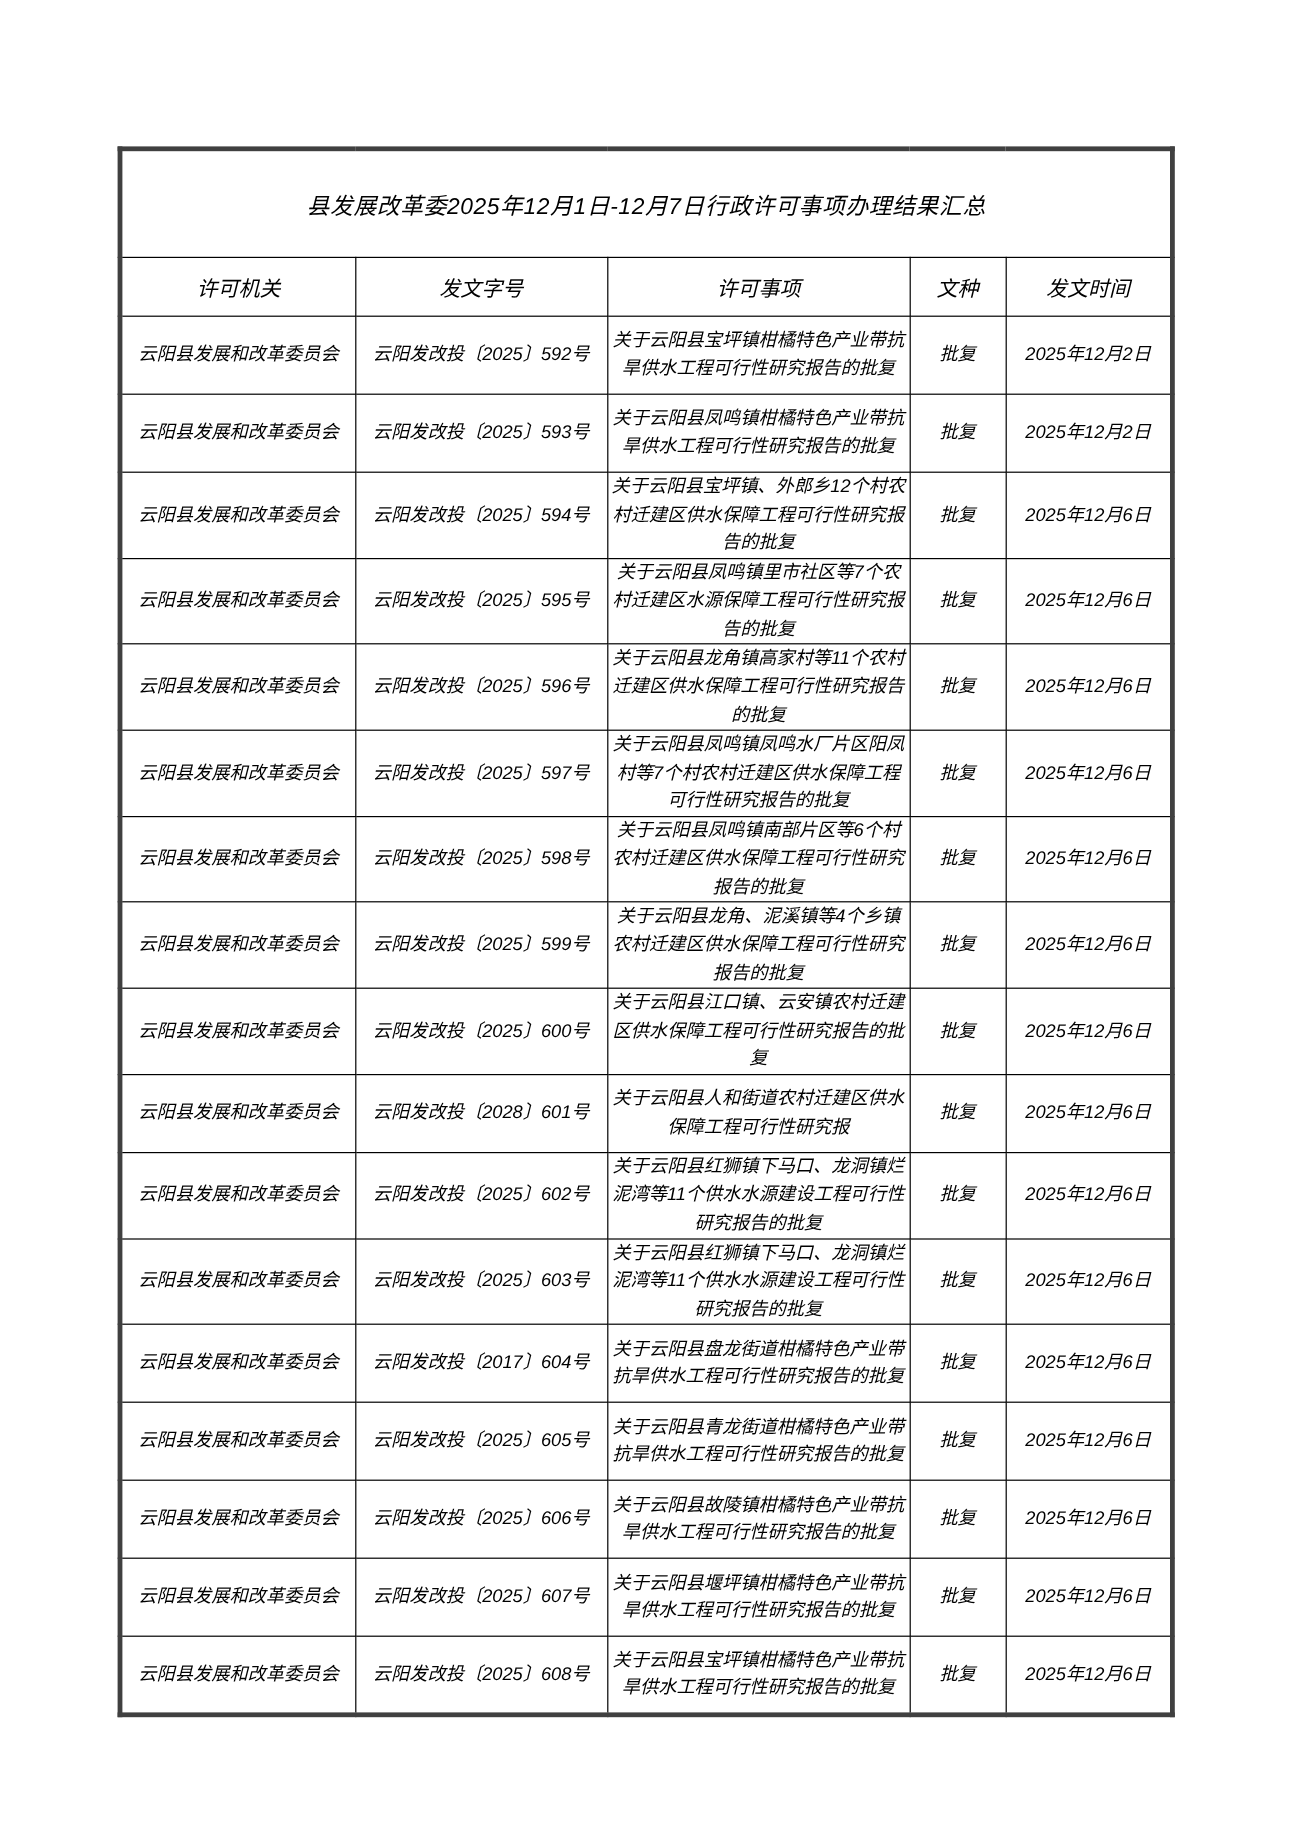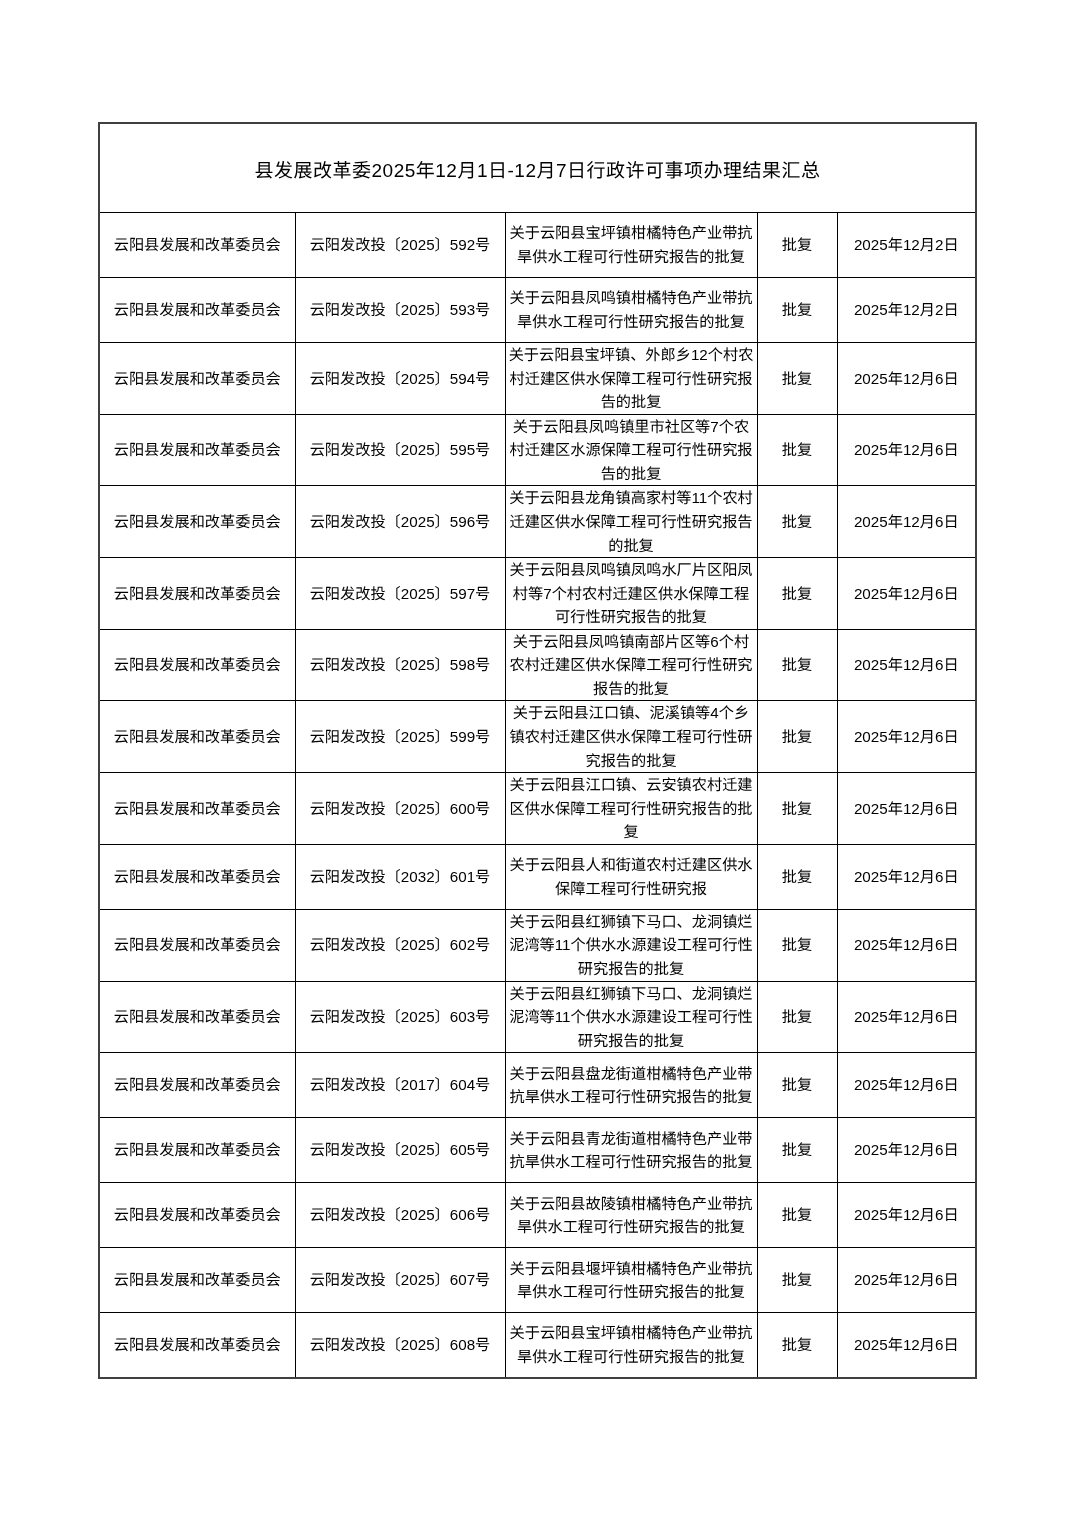--- a/index.html
+++ b/index.html
@@ -19,21 +19,22 @@
     position: relative;
     width: 1074px;
     height: 1520px;
     box-sizing: border-box;
     padding: 122px 95px 0 98px;
   }
   table.doc-table {
     width: 877px;
     border-collapse: collapse;
     table-layout: fixed;
-    border: 2px solid #404040;
+    border: 4px solid #404040;
+    font-style: italic;
   }
   table.doc-table td,
   table.doc-table th {
     border: 1px solid #000;
     padding: 0;
     vertical-align: middle;
     font-weight: normal;
   }
   .title-cell {
     height: 88px;
@@ -94,20 +95,27 @@
       <col class="col-agency">
       <col class="col-docnum">
       <col class="col-item">
       <col class="col-type">
       <col class="col-date">
     </colgroup>
     <thead>
       <tr>
         <td class="title-cell" colspan="5">县发展改革委2025年12月1日-12月7日行政许可事项办理结果汇总</td>
       </tr>
+      <tr class="hdr">
+        <td>许可机关</td>
+        <td>发文字号</td>
+        <td>许可事项</td>
+        <td>文种</td>
+        <td>发文时间</td>
+      </tr>
     </thead>
     <tbody class="body-rows">
       <tr>
         <td class="c-agency">云阳县发展和改革委员会</td>
         <td class="c-docnum">云阳发改投〔2025〕592号</td>
         <td class="c-item">关于云阳县宝坪镇柑橘特色产业带抗旱供水工程可行性研究报告的批复</td>
         <td class="c-type">批复</td>
         <td class="c-date">2025年12月2日</td>
       </tr>
       <tr>
@@ -148,34 +156,34 @@
       <tr>
         <td class="c-agency">云阳县发展和改革委员会</td>
         <td class="c-docnum">云阳发改投〔2025〕598号</td>
         <td class="c-item">关于云阳县凤鸣镇南部片区等6个村农村迁建区供水保障工程可行性研究报告的批复</td>
         <td class="c-type">批复</td>
         <td class="c-date">2025年12月6日</td>
       </tr>
       <tr>
         <td class="c-agency">云阳县发展和改革委员会</td>
         <td class="c-docnum">云阳发改投〔2025〕599号</td>
-        <td class="c-item">关于云阳县江口镇、泥溪镇等4个乡镇农村迁建区供水保障工程可行性研究报告的批复</td>
+        <td class="c-item">关于云阳县龙角、泥溪镇等4个乡镇农村迁建区供水保障工程可行性研究报告的批复</td>
         <td class="c-type">批复</td>
         <td class="c-date">2025年12月6日</td>
       </tr>
       <tr>
         <td class="c-agency">云阳县发展和改革委员会</td>
         <td class="c-docnum">云阳发改投〔2025〕600号</td>
         <td class="c-item">关于云阳县江口镇、云安镇农村迁建区供水保障工程可行性研究报告的批复</td>
         <td class="c-type">批复</td>
         <td class="c-date">2025年12月6日</td>
       </tr>
       <tr>
         <td class="c-agency">云阳县发展和改革委员会</td>
-        <td class="c-docnum">云阳发改投〔2032〕601号</td>
+        <td class="c-docnum">云阳发改投〔2028〕601号</td>
         <td class="c-item">关于云阳县人和街道农村迁建区供水保障工程可行性研究报</td>
         <td class="c-type">批复</td>
         <td class="c-date">2025年12月6日</td>
       </tr>
       <tr>
         <td class="c-agency">云阳县发展和改革委员会</td>
         <td class="c-docnum">云阳发改投〔2025〕602号</td>
         <td class="c-item">关于云阳县红狮镇下马口、龙洞镇烂泥湾等11个供水水源建设工程可行性研究报告的批复</td>
         <td class="c-type">批复</td>
         <td class="c-date">2025年12月6日</td>

